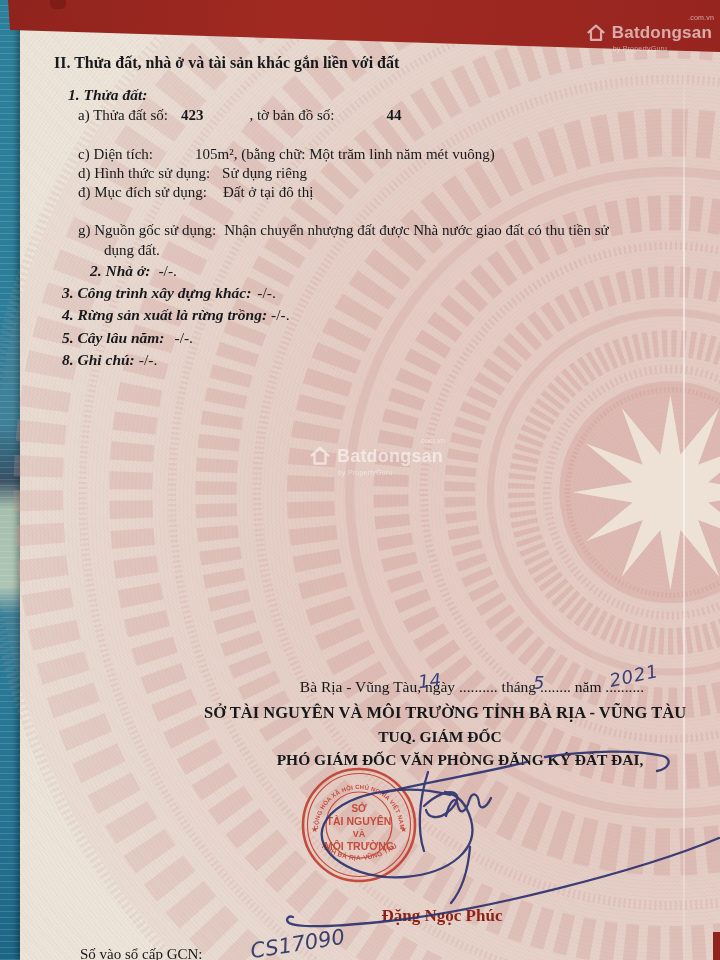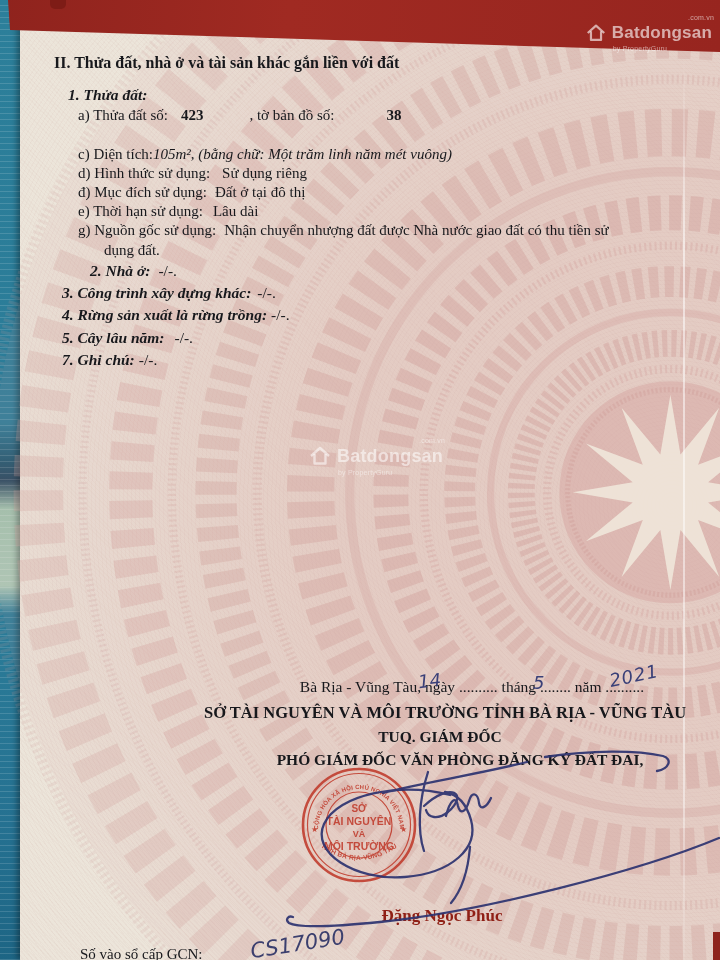--- a/index.html
+++ b/index.html
@@ -84,53 +84,50 @@
       <polygon points="767,505 708.7,495.2 754.3,457.5 698.9,478.1 719.5,422.7 681.8,468.3 672,410 662.2,468.3 624.5,422.7 645.1,478.1 589.7,457.5 635.3,495.2 577,505 635.3,514.8 589.7,552.5 645.1,531.9 624.5,587.3 662.2,541.7 672,600 681.8,541.7 719.5,587.3 698.9,531.9 754.3,552.5 708.7,514.8" fill="#efe7da" opacity="0.9"></polygon>
     </svg>
     <div class="crease"></div>
   </div>
 
   <div class="doc">
     <div class="ln title" style="left:42px;top:54px;">II. Thửa đất, nhà ở và tài sản khác gắn liền với đất</div>
     <div class="ln numbered" style="left:56px;top:86px;">1. Thửa đất:</div>
 
     <div class="ln" style="left:66px;top:107px;">
-      <span>a) Thửa đất số:</span><span class="b" style="margin-left:13px;">423</span><span style="margin-left:46px;">, tờ bản đồ số:</span><span class="b" style="margin-left:52px;">38</span>
+      <span>a) Thửa đất số:</span><span class="b" style="margin-left:13px;">423</span><span style="margin-left:46px;">, tờ bản đồ số:</span><span class="b" style="margin-left:52px;">44</span>
     </div>
     <div class="ln" style="left:66px;top:146px;">
-      <span>c) Diện tích:</span><span style="font-style:italic;">105m², (bằng chữ: Một trăm linh năm mét vuông)</span>
+      <span>c) Diện tích:</span><span style="margin-left:42px;">105m², (bằng chữ: Một trăm linh năm mét vuông)</span>
     </div>
     <div class="ln" style="left:66px;top:165px;">
       <span>d) Hình thức sử dụng:</span><span style="margin-left:12px;">Sử dụng riêng</span>
     </div>
     <div class="ln" style="left:66px;top:184px;">
-      <span>đ) Mục đích sử dụng:</span><span style="margin-left:8px;text-align:center;">Đất ở tại đô thị</span>
-    </div>
-    <div class="ln" style="left:66px;top:203px;">
-      <span>e) Thời hạn sử dụng:</span><span style="margin-left:10px;">Lâu dài</span>
+      <span>đ) Mục đích sử dụng:</span><span style="margin-left:16px;text-align:center;">Đất ở tại đô thị</span>
     </div>
     <div class="ln" style="left:66px;top:222px;">
       <span>g) Nguồn gốc sử dụng:</span><span style="margin-left:8px;">Nhận chuyển nhượng đất được Nhà nước giao đất có thu tiền sử</span>
     </div>
     <div class="ln" style="left:92px;top:242px;">dụng đất.</div>
 
     <div class="ln numbered" style="left:50px;top:262px;margin-left:28px;">
       <span>2. Nhà ở:</span><span class="val-norm" style="margin-left:8px;">-/-.</span>
     </div>
     <div class="ln numbered" style="left:50px;top:284px;">
       <span>3. Công trình xây dựng khác:</span><span class="val-norm" style="margin-left:6px;">-/-.</span>
     </div>
     <div class="ln numbered" style="left:50px;top:306px;">
       <span>4. Rừng sản xuất là rừng trồng:</span><span class="val-norm" style="margin-left:4px;">-/-.</span>
     </div>
     <div class="ln numbered" style="left:50px;top:329px;">
       <span>5. Cây lâu năm:</span><span class="val-norm" style="margin-left:10px;">-/-.</span>
     </div>
     <div class="ln numbered" style="left:50px;top:351px;">
-      <span>7. Ghi chú:</span><span class="val-norm" style="margin-left:4px;">-/-.</span>
+      <span>8. Ghi chú:</span><span class="val-norm" style="margin-left:4px;">-/-.</span>
     </div>
 
     <div class="ln center" style="left:240px;top:678px;width:440px;font-size:15.5px;">Bà Rịa - Vũng Tàu, ngày .......... tháng ........ năm ..........</div>
     <div class="hand" style="left:406px;top:670px;font-size:18px;transform:rotate(-6deg);">14</div>
     <div class="hand" style="left:521px;top:672px;font-size:18px;">5</div>
     <div class="hand" style="left:597px;top:665px;font-size:18px;transform:rotate(-12deg);letter-spacing:1px;">2021</div>
 
     <div class="ln center b" style="left:168px;top:728px;width:520px;font-size:15.5px;">TUQ. GIÁM ĐỐC</div>
     <div class="ln center b" style="left:168px;top:703px;width:530px;font-size:16.5px;">SỞ TÀI NGUYÊN VÀ MÔI TRƯỜNG TỈNH BÀ RỊA - VŨNG TÀU</div>
     <div class="ln center b" style="left:168px;top:751px;width:560px;font-size:15.5px;">PHÓ GIÁM ĐỐC VĂN PHÒNG ĐĂNG KÝ ĐẤT ĐAI,</div>

